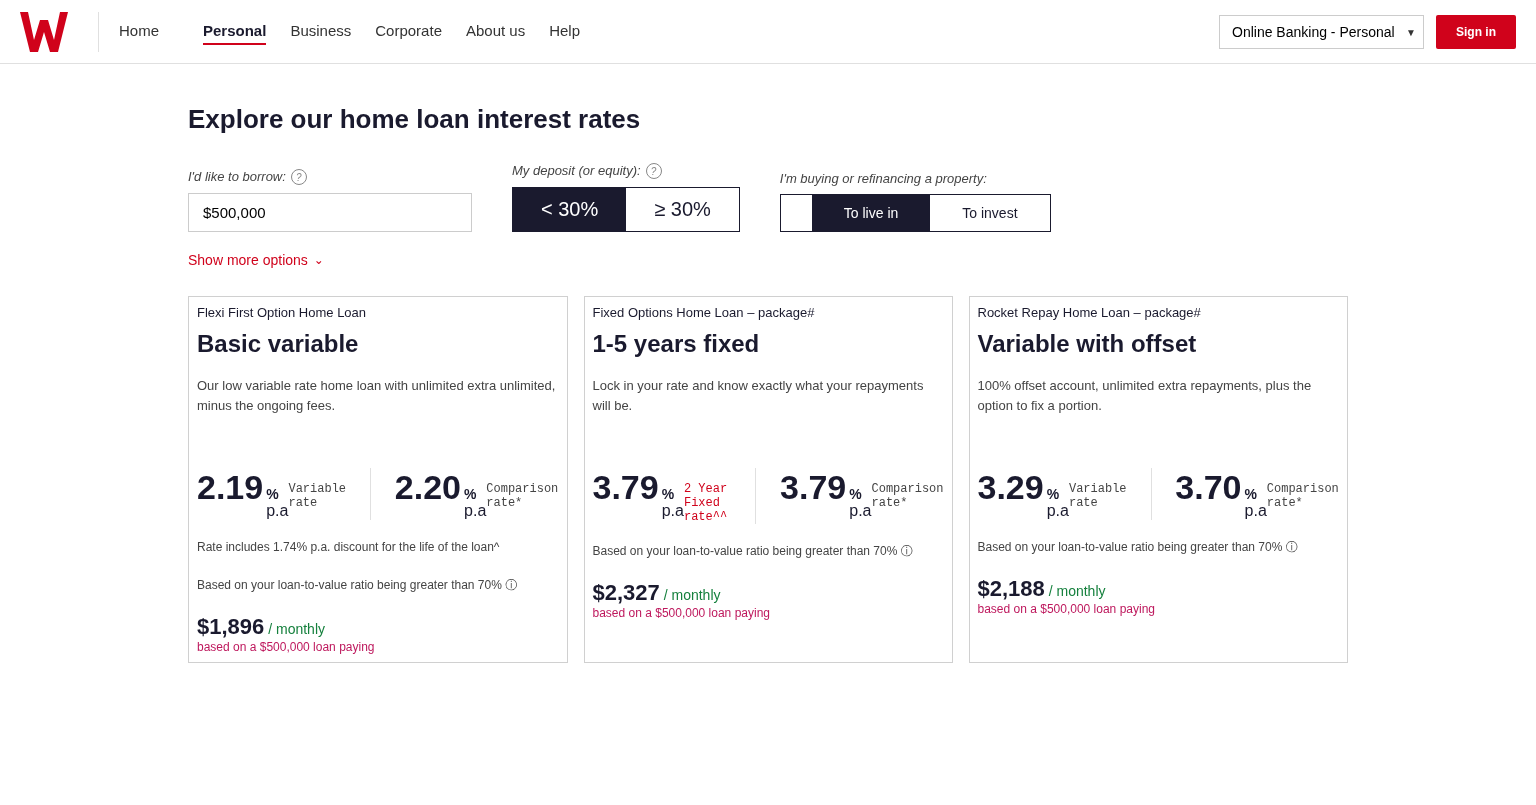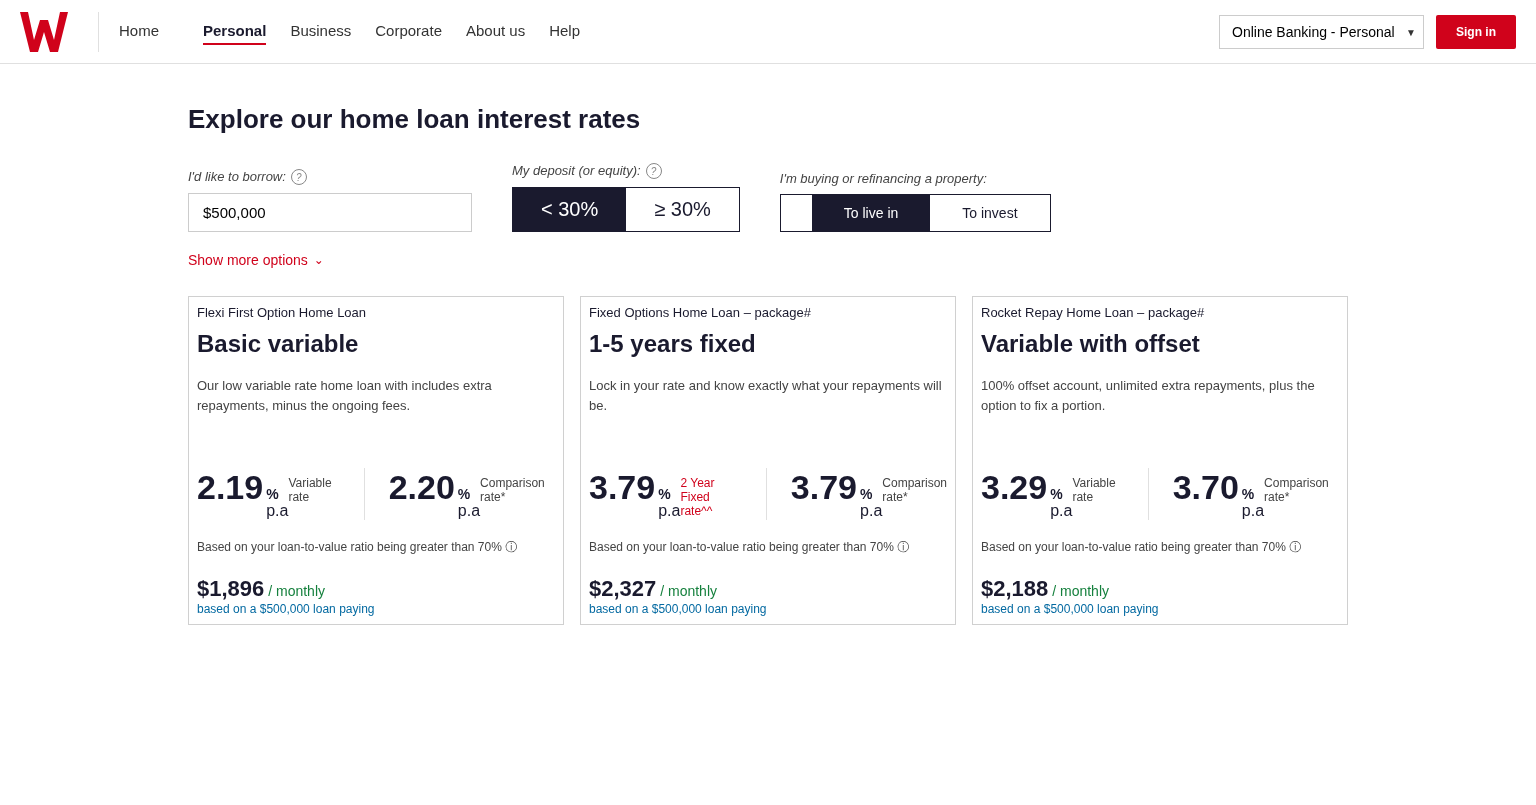--- a/index.html
+++ b/index.html
@@ -48,32 +48,32 @@
     .card-description { font-size: 13px; color: #444; line-height: 1.5; margin-bottom: 22px; min-height: 70px; }
 
     
     .rates-row { display: flex; gap: 24px; margin-bottom: 18px; align-items: flex-start; }
     .rate-block { display: flex; flex-direction: row; }
     .rate-value-row { display: flex; align-items: baseline; gap: 3px; }
     .rate-number { font-size: 34px; font-weight: 700; color: #1a1a2e; }
     .rate-super { display: flex; flex-direction: column; }
     .rate-percent { font-size: 14px; color: #1a1a2e; font-weight: 600; }
     .rate-pa { font-size: 16px; color: #1a1a2e; }
-    .rate-label { font-size: 12px; color: #444; margin-top: 8px; }
+    .rate-label { font-size: 12px; color: #444; margin-top: 14px; font-family: Liberation Mono, monospace; }
     .rate-label.red { color: #d0021b; cursor: pointer; }
     .rate-divider { width: 1px; background: #e0e0e0; align-self: stretch; }
 
     
     .card-note { font-size: 12px; color: #444; line-height: 1.5; margin-bottom: 20px; }
 
     
     .monthly-row { margin-top: 8px; }
     .monthly-amount { font-size: 22px; font-weight: 700; color: #1a1a2e; }
     .monthly-label { font-size: 14px; color: #15803d; }
-    .monthly-sub { font-size: 12px; color: #0369a1; }
+    .monthly-sub { font-size: 12px; color: #be185d; }
   </style>
 </head>
 <body>
 
 <nav class="nav">
   <div class="nav-logo">
     <svg viewBox="0 0 48 40" xmlns="http://www.w3.org/2000/svg">
 
       <polygon points="0,0 8,0 14,28 20,8 28,8 34,28 40,0 48,0 38,40 30,40 24,20 18,40 10,40" fill="#d0021b"></polygon>
     </svg>
@@ -133,21 +133,21 @@
   <a class="show-more">
     <span>Show more options</span>
     <span class="show-more-arrow">⌄</span>
   </a>
 
   <div class="cards-grid">
 
     <div class="card">
       <div class="card-product-name">Flexi First Option Home Loan</div>
       <div class="card-title">Basic variable</div>
-      <div class="card-description">Our low variable rate home loan with includes extra repayments, minus the ongoing fees.</div>
+      <div class="card-description">Our low variable rate home loan with unlimited extra unlimited, minus the ongoing fees.</div>
       <div class="rates-row">
         <div class="rate-block">
           <div class="rate-value-row">
             <span class="rate-number">2.19</span>
             <div class="rate-super">
               <span class="rate-percent">%</span>
               <span class="rate-pa">p.a</span>
             </div>
           </div>
           <div class="rate-label">Variable rate</div>
@@ -157,20 +157,21 @@
           <div class="rate-value-row">
             <span class="rate-number">2.20</span>
             <div class="rate-super">
               <span class="rate-percent">%</span>
               <span class="rate-pa">p.a</span>
             </div>
           </div>
           <div class="rate-label">Comparison rate*</div>
         </div>
       </div>
+      <div class="card-note">Rate includes 1.74% p.a. discount for the life of the loan^</div>
       <div class="card-note">Based on your loan-to-value ratio being greater than 70% ⓘ</div>
       <div class="monthly-row">
         <span class="monthly-amount">$1,896</span>
         <span class="monthly-label">/ monthly</span>
       </div>
       <div class="monthly-sub">based on a $500,000 loan paying</div>
     </div>
 
     <div class="card">
       <div class="card-product-name">Fixed Options Home Loan – package#</div>

